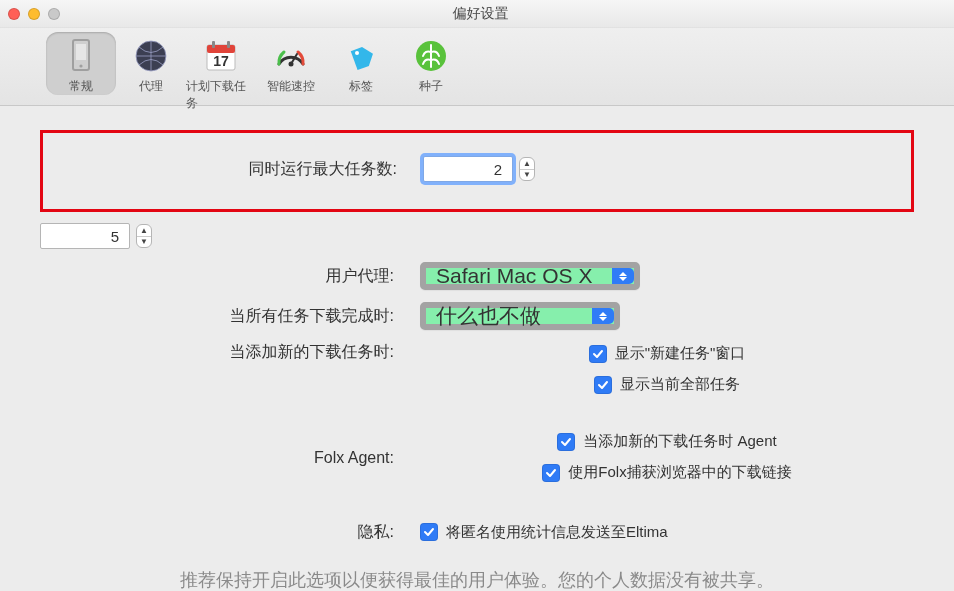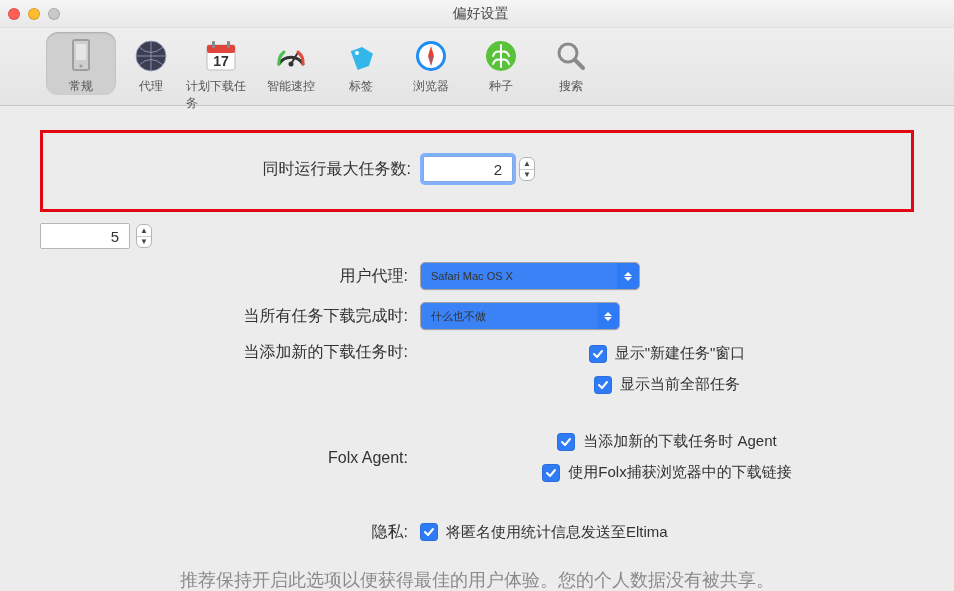--- a/index.html
+++ b/index.html
@@ -91,21 +91,21 @@
     }
     .row {
       display: flex;
       align-items: center;
       margin: 8px 0;
       min-height: 32px;
     }
     .row .lbl {
       width: 380px;
       text-align: right;
-      padding-right: 12px;
+      padding-right: 26px;
       font-size: 16px;
       color: #333;
     }
     .row .ctrls {
       display: flex;
       align-items: center;
       flex: 1;
     }
     .num-field {
       width: 90px;
@@ -140,27 +140,27 @@
       align-items: center;
       justify-content: center;
       font-size: 8px;
       color: #444;
       cursor: default;
     }
     .stepper .step:first-child { border-bottom: 1px solid #ccc; }
     .macselect {
       position: relative;
       height: 28px;
-      background: #3b82f6;
-      border: 1px solid #a3a3a3;
+      background: #86efac;
+      border: 6px solid #a3a3a3;
       border-radius: 5px;
       display: flex;
       align-items: center;
       padding: 0 30px 0 10px;
-      font-size: 11px;
+      font-size: 21px;
       color: #333;
       min-width: 220px;
       box-shadow: 0 1px 1px rgba(0,0,0,0.05);
     }
     .macselect.narrow { min-width: 200px; }
     .macselect .caps {
       position: absolute;
       right: 0;
       top: 0;
       bottom: 0;
@@ -272,45 +272,25 @@
       <svg width="36" height="36" viewBox="0 0 36 36">
         <path d="M10 10 L22 10 L30 20 L22 30 L10 30 Z" fill="#33b7ea" transform="rotate(-20 18 18)"></path>
         <circle cx="14" cy="15" r="2" fill="#fff"></circle>
       </svg>
     </div>
     <span class="label">标签</span>
   </div>
   <div class="tool">
     <div class="icon">
       <svg width="36" height="36" viewBox="0 0 36 36">
-        <circle cx="18" cy="18" r="15" fill="#1f8df4"></circle>
-        <circle cx="18" cy="18" r="12" fill="#fff"></circle>
-        <path d="M18 8 L21 18 L18 28 L15 18 Z" fill="#e5412d"></path>
-        <path d="M18 18 L21 18 L18 28 L15 18 Z" fill="#1f8df4" opacity="0.25"></path>
-      </svg>
-    </div>
-    <span class="label">浏览器</span>
-  </div>
-  <div class="tool">
-    <div class="icon">
-      <svg width="36" height="36" viewBox="0 0 36 36">
         <circle cx="18" cy="18" r="15" fill="#59c23b"></circle>
         <path d="M18 7 V29 M18 14 Q12 12 10 18 M18 14 Q24 12 26 18 M18 22 Q12 20 10 26 M18 22 Q24 20 26 26" stroke="#fff" stroke-width="2" fill="none" stroke-linecap="round"></path>
       </svg>
     </div>
     <span class="label">种子</span>
-  </div>
-  <div class="tool">
-    <div class="icon">
-      <svg width="36" height="36" viewBox="0 0 36 36">
-        <circle cx="15" cy="15" r="9" fill="none" stroke="#8a8a8a" stroke-width="3"></circle>
-        <line x1="22" y1="22" x2="30" y2="30" stroke="#8a8a8a" stroke-width="4" stroke-linecap="round"></line>
-      </svg>
-    </div>
-    <span class="label">搜索</span>
   </div>
 </div>
 
 <div class="content">
 
   <div class="highlight-box">
     <div class="row">
       <div class="lbl">同时运行最大任务数:</div>
       <div class="ctrls">
         <input class="num-field focused" value="2" style="">

